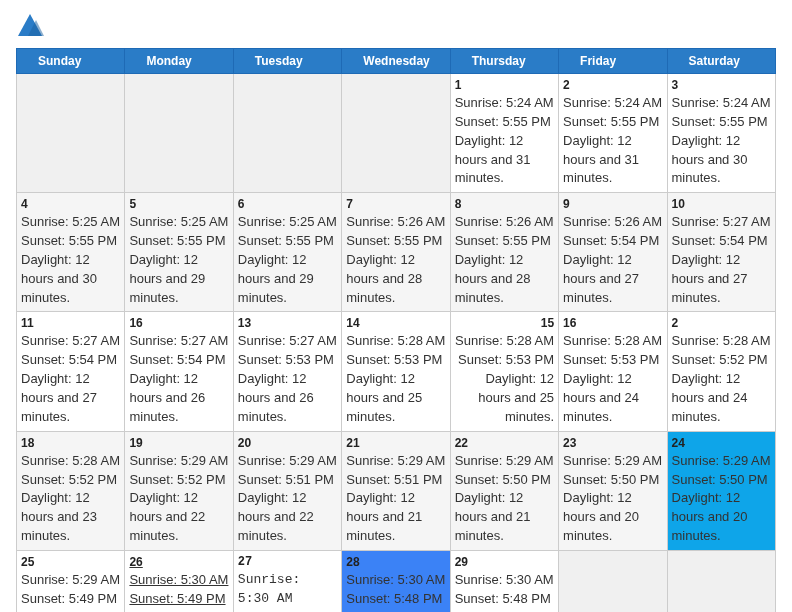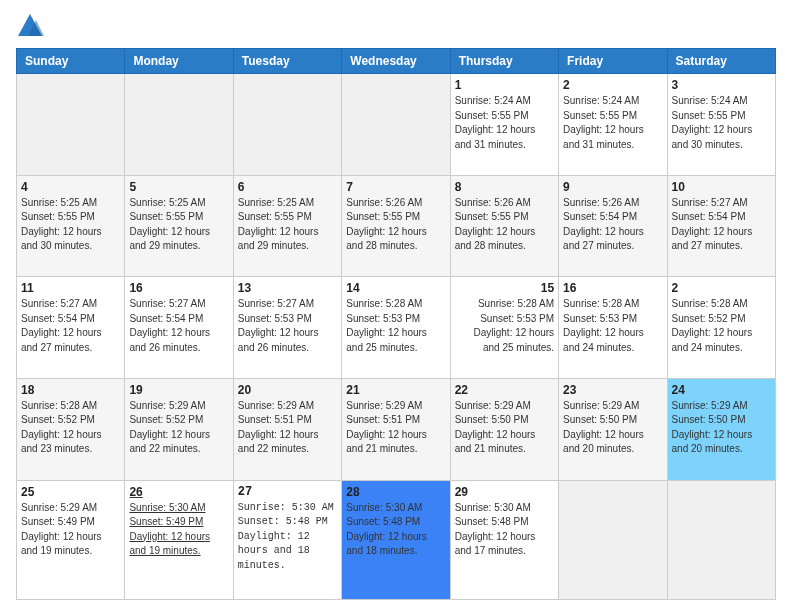--- a/index.html
+++ b/index.html
@@ -57,21 +57,21 @@
       border: 1px solid #ccc;
       border-collapse: collapse;
       width: 100%;
       table-layout: fixed;
     }
     .calendar th {
       background: #2a7cc7;
       color: #fff;
       font-size: 12px;
       font-weight: bold;
-      padding: 5px 8px;
+      padding: 5px 21px;
       text-align: left;
       border: 1px solid #1e6ab5;
     }
     .calendar td {
       vertical-align: top;
       border: 1px solid #ccc;
       padding: 4px 4px;
       font-size: 9.5px;
       color: #333;
       height: 78px;
@@ -86,21 +86,21 @@
     
     .calendar thead tr th { background: #2a7cc7; }
     .day-num {
       font-size: 12px;
       font-weight: bold;
       color: #222;
       display: block;
       margin-bottom: 2px;
     }
     .day-info {
-      font-size: 10px;
+      font-size: 13px;
       color: #333;
       line-height: 1.45;
     }
     .empty-cell { background: #f0f0f0 !important; }
   </style>
 </head>
 <body>
 
 <div class="page">
   <div class="header">
@@ -229,21 +229,21 @@
             <div class="day-info">Sunrise: 5:29 AM<br>Sunset: 5:51 PM<br>Daylight: 12 hours and 21 minutes.</div>
           </td>
           <td style="background: rgb(245, 245, 245);">
             <span class="day-num">22</span>
             <div class="day-info">Sunrise: 5:29 AM<br>Sunset: 5:50 PM<br>Daylight: 12 hours and 21 minutes.</div>
           </td>
           <td style="background: rgb(245, 245, 245);">
             <span class="day-num">23</span>
             <div class="day-info">Sunrise: 5:29 AM<br>Sunset: 5:50 PM<br>Daylight: 12 hours and 20 minutes.</div>
           </td>
-          <td style="background: #7dd3fc;">
+          <td style="background: #0ea5e9;">
             <span class="day-num">24</span>
             <div class="day-info">Sunrise: 5:29 AM<br>Sunset: 5:50 PM<br>Daylight: 12 hours and 20 minutes.</div>
           </td>
         </tr>
         <tr>
           <td style="background: rgb(255, 255, 255);">
             <span class="day-num">25</span>
             <div class="day-info">Sunrise: 5:29 AM<br>Sunset: 5:49 PM<br>Daylight: 12 hours and 19 minutes.</div>
           </td>
           <td style="background: rgb(255, 255, 255); text-decoration: underline;">

